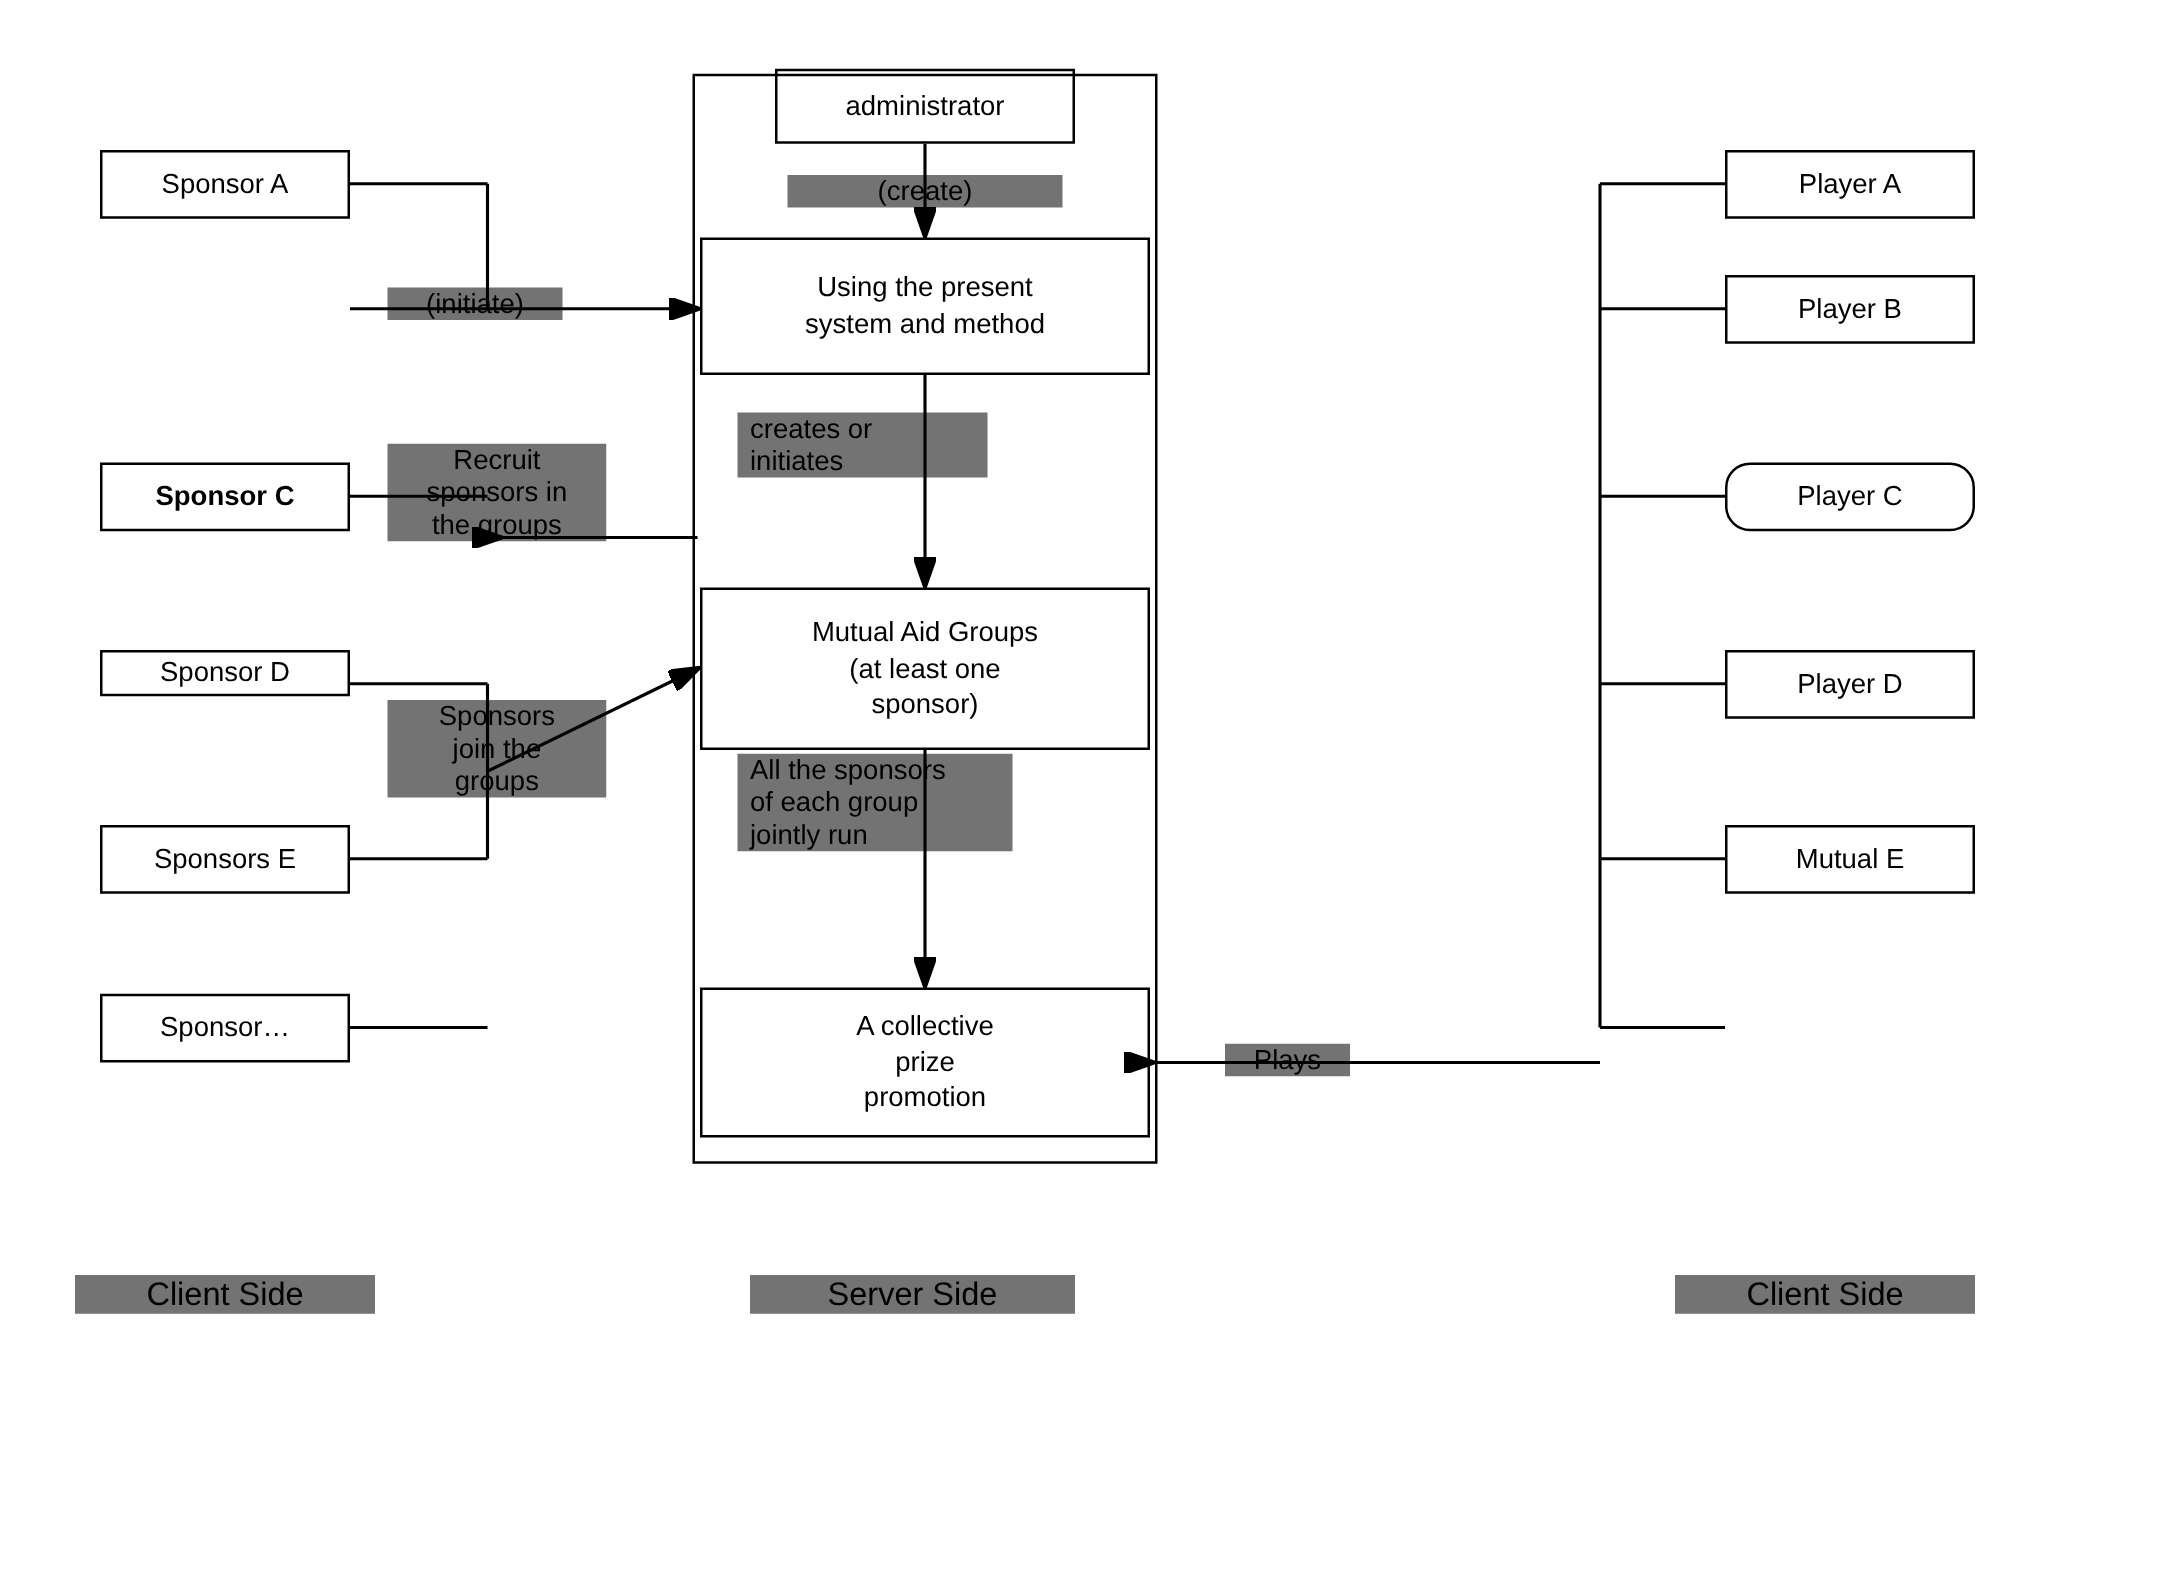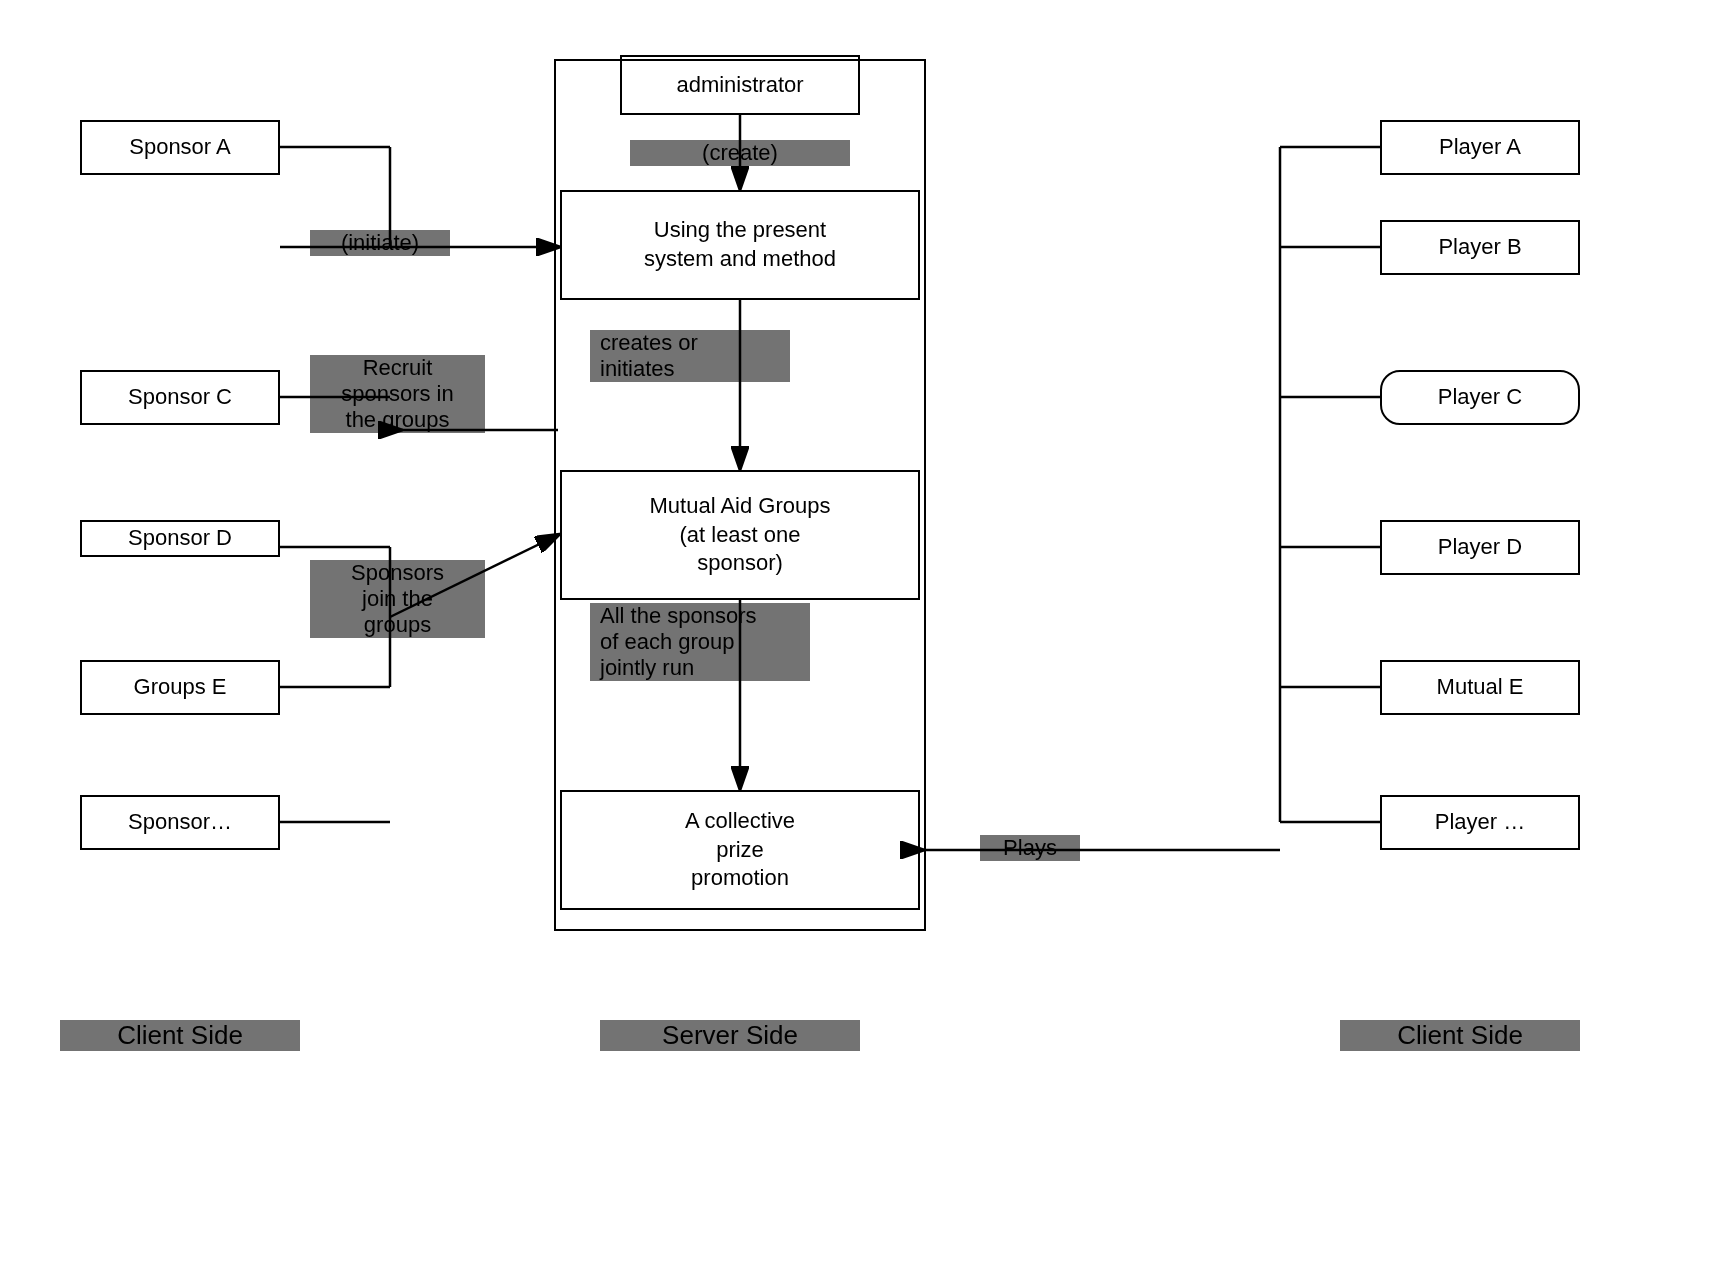--- a/index.html
+++ b/index.html
@@ -68,39 +68,38 @@
 (at least one
 sponsor)</div>
 
   <div class="box" style="left:560px; top:790px; width:360px; height:120px; white-space: pre-line;">A collective
 prize
 promotion</div>
 
   <div class="box" style="left:80px; top:120px; width:200px; height:55px;">Sponsor A</div>
 
 
-  <div class="box" style="left:80px; top:370px; width:200px; height:55px;">Sponsor C</div>
+  <div class="box" style="left:80px; top:370px; width:200px; height:55px;font-weight:bold;">Sponsor C</div>
 
   <div class="box" style="left:80px; top:520px; width:200px; height:37px;">Sponsor D</div>
 
-  <div class="box" style="left:80px; top:660px; width:200px; height:55px;">Groups E</div>
+  <div class="box" style="left:80px; top:660px; width:200px; height:55px;">Sponsors E</div>
 
   <div class="box" style="left:80px; top:795px; width:200px; height:55px;">Sponsor…</div>
 
   <div class="box" style="left:1380px; top:120px; width:200px; height:55px;">Player A</div>
 
   <div class="box" style="left:1380px; top:220px; width:200px; height:55px;">Player B</div>
 
   <div class="box" style="left:1380px; top:370px; width:200px; height:55px;border-radius:20px;">Player C</div>
 
   <div class="box" style="left:1380px; top:520px; width:200px; height:55px;">Player D</div>
 
   <div class="box" style="left:1380px; top:660px; width:200px; height:55px;">Mutual E</div>
 
-  <div class="box" style="left:1380px; top:795px; width:200px; height:55px;">Player …</div>
 
   <div class="label" style="left:630px; top:140px; width:220px;">(create)</div>
 
   <div class="label" style="left:310px; top:230px; width:140px;">(initiate)</div>
 
   <div class="label" style="left:590px; top:330px; width:200px; white-space: pre-line; text-align:left; padding-left:10px;">creates or
 initiates</div>
 
   <div class="label" style="left:310px; top:355px; width:175px; white-space: pre-line;">Recruit
 sponsors in

